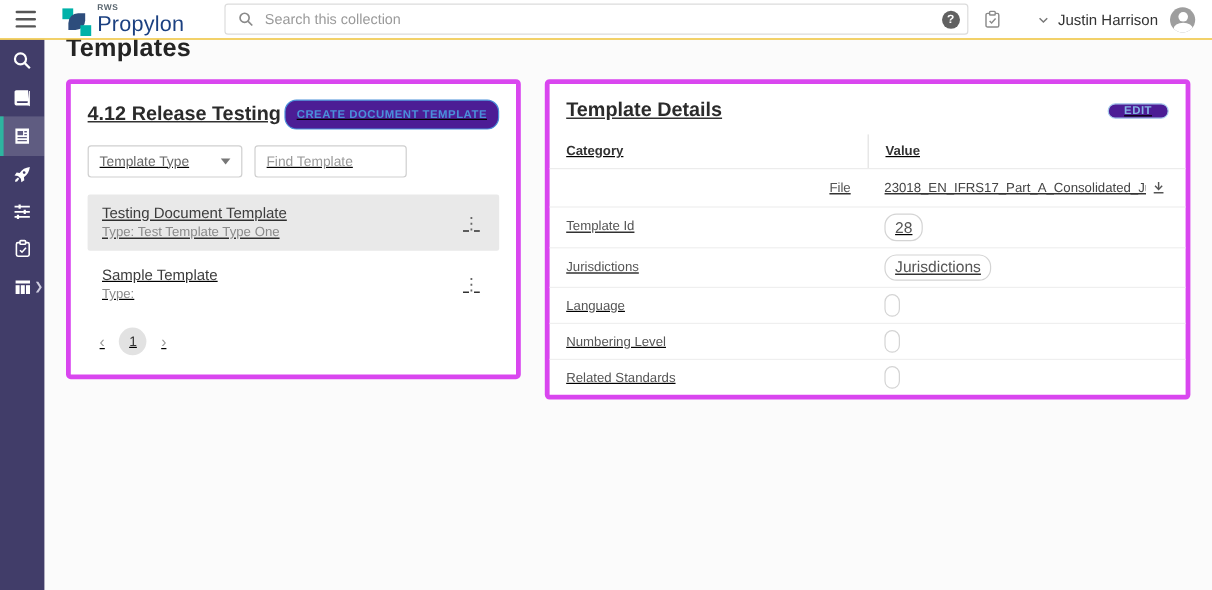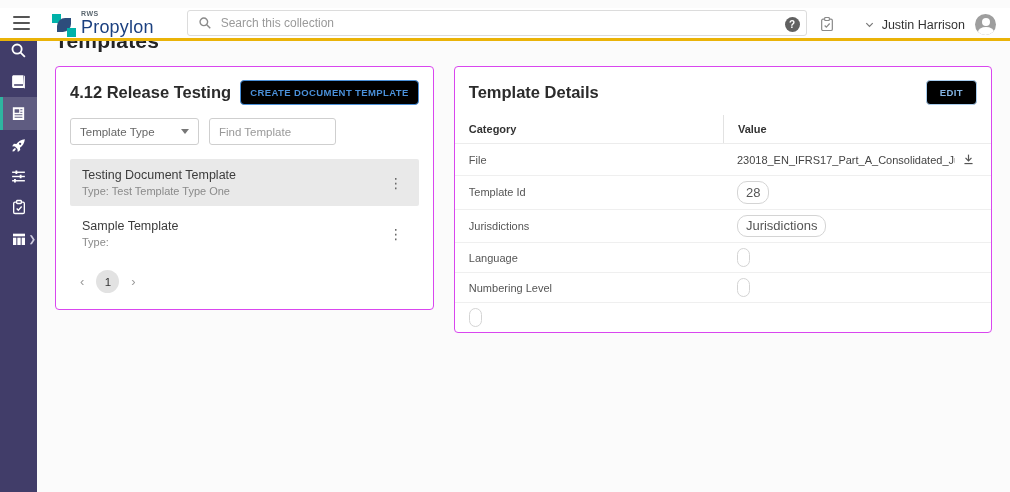--- a/index.html
+++ b/index.html
@@ -1,22 +1,22 @@
 <!DOCTYPE html>
 <html><head>
 <meta charset="utf-8">
 <style>
   * { margin: 0; padding: 0; box-sizing: border-box; }
   html, body { width: 1010px; height: 492px; overflow: hidden; }
   body { font-family: "Liberation Sans", sans-serif; background: #fbfbfb; position: relative; }
 
   
   .topbar {
-    position: absolute; top: 8px; left: 0; width: 1010px; height: 33px;
-    background: #fff; border-bottom: 3px solid #eab308;
+    position: absolute; top: 0; left: 0; width: 1010px; height: 33px;
+    background: #fff; border-bottom: 1px solid #eab308;
     display: flex; align-items: center; z-index: 5;
   }
   .hamburger { width: 20px; height: 14px; margin-left: 13px; display: flex; flex-direction: column; justify-content: space-between; cursor: pointer; }
   .hamburger span { display: block; width: 17px; height: 2.4px; background: #555; border-radius: 1px; }
 
   .logo { display: flex; align-items: flex-start; margin-left: 19px; cursor: pointer; }
   .logo-mark { position: relative; width: 25px; height: 25px; margin-top: 2px; }
   .logo-mark .sq1 { position: absolute; left: 0; top: 2px; width: 9px; height: 9px; background: #00b2a9; }
   .logo-mark .sq2 { position: absolute; right: 1px; bottom: 0; width: 9px; height: 9px; background: #00b2a9; }
   .logo-mark .core { position: absolute; left: 5px; top: 6px; width: 14px; height: 14px; background: #2d4d7c; border-radius: 58% 0 58% 0; }
@@ -61,32 +61,32 @@
     cursor: pointer; position: relative; flex: 0 0 auto;
   }
   .side-item.active { background: rgba(255,255,255,0.16); border-left: 3px solid #2eb5a0; height: 33px; }
   .side-item.active svg { margin-left: -3px; }
   .side-item .expand { position: absolute; right: 1px; color: #cfcde0; font-size: 9px; }
 
   
   .main { position: absolute; top: 16px; left: 37px; width: 973px; height: 459px; padding: 13px 18px; }
   .page-title { font-size: 21px; font-weight: bold; color: #242424; letter-spacing: 0.2px; }
   .panels { display: flex; align-items: flex-start; gap: 20px; margin-top: 13px; }
-  .card { background: #fff; border: 1px solid #d946ef; border-radius: 4px; }
+  .card { background: #fff; border: 4px solid #d946ef; border-radius: 4px; text-decoration: underline; }
 
   
   .card-left { width: 380px; padding: 13px 14px 16px 14px; }
   .card-head { display: flex; align-items: center; justify-content: space-between; }
   .card-title { font-size: 16.5px; font-weight: bold; color: #2b2b2b; }
   .btn-outline {
-    border: 1px solid #4a90d9; color: #4a90d9; background: #000000; border-radius: 4px;
+    border: 1px solid #4a90d9; color: #4a90d9; background: #4c1d95; border-radius: 10px;
     font-size: 9.5px; font-weight: bold; letter-spacing: 0.4px; padding: 6px 9px; cursor: pointer;
     font-family: "Liberation Sans", sans-serif;
   }
-  .btn-edit { border-color: #a9cdee; color: #85b5e4; padding: 6px 13px; }
+  .btn-edit { border-color: #a9cdee; color: #85b5e4; padding: 0 13px; }
 
   .filters { display: flex; gap: 10px; margin-top: 13px; }
   .select-box {
     width: 129px; height: 27px; border: 1px solid #cfcfcf; border-radius: 3px; background: #fff;
     display: flex; align-items: center; justify-content: space-between; padding: 0 9px; cursor: pointer;
   }
   .select-box .sel-label { font-size: 11.5px; color: #666; }
   .caret-down { width: 0; height: 0; border-left: 4px solid transparent; border-right: 4px solid transparent; border-top: 5px solid #777; }
   .find-input {
     width: 127px; height: 27px; border: 1px solid #cfcfcf; border-radius: 3px; padding: 0 9px;
@@ -112,21 +112,21 @@
   
   .card-right { width: 540px; }
   .card-right .card-head { padding: 13px 14px 10px 14px; }
   .dt-table { width: 100%; }
   .dt-hrow { display: flex; border-bottom: 1px solid #ececec; }
   .dt-hcell { font-size: 11px; font-weight: bold; color: #333; padding: 8px 14px; }
   .dt-hcell.cat { width: 50%; }
   .dt-hcell.val { width: 50%; border-left: 1px solid #e2e2e2; }
   .dt-row { display: flex; align-items: center; border-bottom: 1px solid #efefef; min-height: 27px; }
   .dt-row:last-child { border-bottom: none; }
-  .dt-row.file-row { min-height: 32px; }
+  .dt-row.file-row { min-height: 32px; text-align: right; }
   .dt-cat { width: 50%; font-size: 11px; color: #555; padding: 7px 14px; }
   .dt-val { width: 50%; display: flex; align-items: center; padding: 5px 14px 5px 14px; }
   .file-name { font-size: 11px; color: #444; white-space: nowrap; overflow: hidden; max-width: 218px; }
   .dl-btn { margin-left: auto; cursor: pointer; display: flex; padding: 2px; }
   .chip {
     border: 1px solid #d4d4d4; border-radius: 10px; background: #fff; color: #555;
     font-size: 13px; padding: 2.5px 8px; line-height: 1.2; display: inline-block;
   }
   .chip-empty { width: 13px; height: 19px; padding: 0; border-radius: 9px; }
 </style>
@@ -327,20 +327,21 @@
         </div>
 
         <div class="dt-row">
           <div class="dt-cat">Numbering Level</div>
           <div class="dt-val">
               <span class="chip chip-empty"></span>
             </div>
         </div>
 
         <div class="dt-row">
+          <div class="dt-cat">Related Standards</div>
           <div class="dt-val">
               <span class="chip chip-empty"></span>
             </div>
         </div>
       </div>
     </div>
   </div>
 </div>
 
 </body></html>

